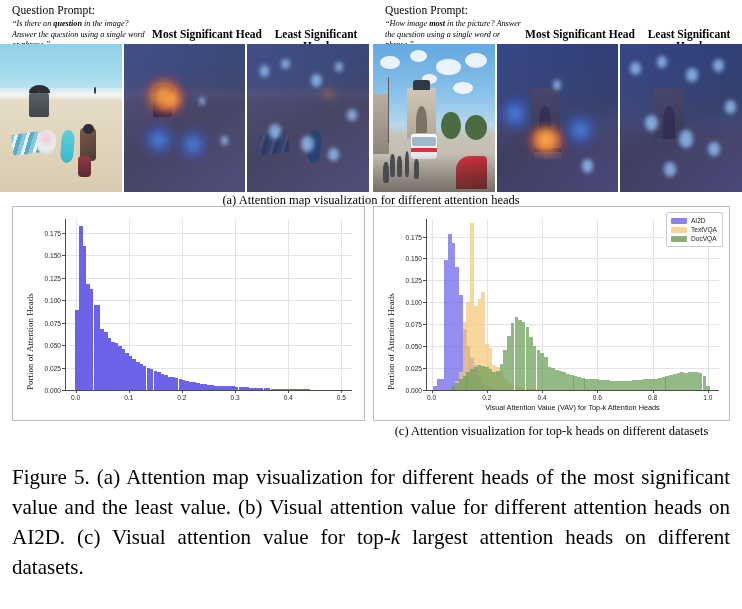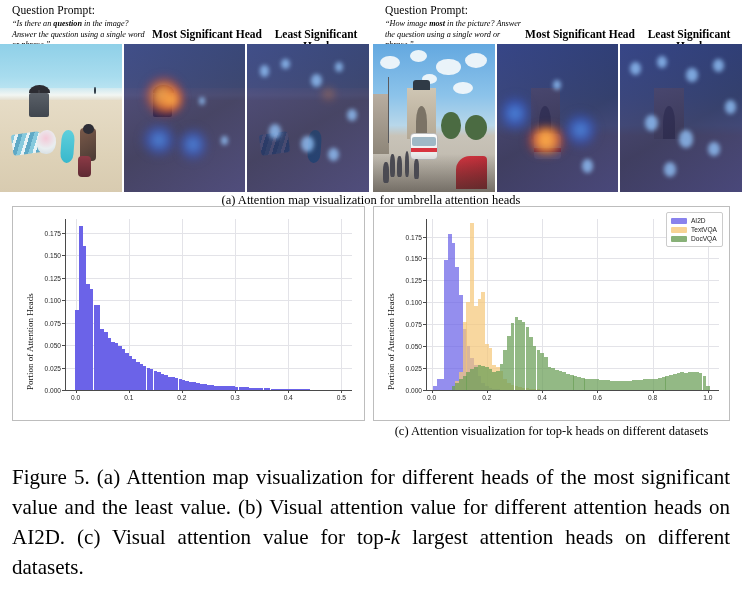--- a/index.html
+++ b/index.html
@@ -226,21 +226,21 @@
           <div class="speck" style="left:76%;top:10%;width:9%;height:9%;"></div>
           <div class="speck" style="left:20%;top:48%;width:11%;height:11%;"></div>
           <div class="speck" style="left:48%;top:58%;width:12%;height:12%;"></div>
           <div class="speck" style="left:72%;top:66%;width:10%;height:10%;"></div>
           <div class="speck" style="left:86%;top:38%;width:9%;height:9%;"></div>
           <div class="speck" style="left:36%;top:80%;width:10%;height:10%;"></div>
         </div>
       </div>
     </div>
 
-    <div class="sub-a">(a) Attention map visualization for umbrella attention heads</div>
+    <div class="sub-a">(a) Attention map visualization for different attention heads</div>
   </div>
 
   <div class="charts">
     <div class="chartbox cb-left" id="chart-b">
         <div class="plot" style="left: 52px; top: 12px; width: 287px; height: 171px;"></div>
         <div class="grid-h" style="left: 52px; top: 183px; width: 287px; height: 1px;"></div>
         <div class="grid-h" style="left: 52px; top: 160.5px; width: 287px; height: 1px;"></div>
         <div class="grid-h" style="left: 52px; top: 138px; width: 287px; height: 1px;"></div>
         <div class="grid-h" style="left: 52px; top: 115.5px; width: 287px; height: 1px;"></div>
         <div class="grid-h" style="left: 52px; top: 93px; width: 287px; height: 1px;"></div>
@@ -523,20 +523,21 @@
         <div class="xtick-lbl" style="left: 112.811px; top: 187px; width: 30px; margin-left: -15px; transform: none;">0.2</div>
         <div class="ticker" style="left: 112.811px; top: 183px; width: 1px; height: 3px;"></div>
         <div class="xtick-lbl" style="left: 168.094px; top: 187px; width: 30px; margin-left: -15px; transform: none;">0.4</div>
         <div class="ticker" style="left: 168.094px; top: 183px; width: 1px; height: 3px;"></div>
         <div class="xtick-lbl" style="left: 223.377px; top: 187px; width: 30px; margin-left: -15px; transform: none;">0.6</div>
         <div class="ticker" style="left: 223.377px; top: 183px; width: 1px; height: 3px;"></div>
         <div class="xtick-lbl" style="left: 278.66px; top: 187px; width: 30px; margin-left: -15px; transform: none;">0.8</div>
         <div class="ticker" style="left: 278.66px; top: 183px; width: 1px; height: 3px;"></div>
         <div class="xtick-lbl" style="left: 333.943px; top: 187px; width: 30px; margin-left: -15px; transform: none;">1.0</div>
         <div class="ticker" style="left: 333.943px; top: 183px; width: 1px; height: 3px;"></div>
+        <div class="xaxis-title" style="left: 52px; top: 196px; width: 293px;">Visual Attention Value (VAV) for Top-k Attention Heads</div>
         <div class="yaxis-title" style="left: 12px; top: 183px;">Portion of Attention Heads</div>
         <div class="legend" style="right: 6px; top: 5px;">
           <div class="lgrow">
             <div class="lgsw" style="background: rgba(107, 99, 232, 0.8);"></div>
             <div class="lgtx">AI2D</div>
           </div>
           <div class="lgrow">
             <div class="lgsw" style="background: rgba(245, 200, 122, 0.8);"></div>
             <div class="lgtx">TextVQA</div>
           </div>

